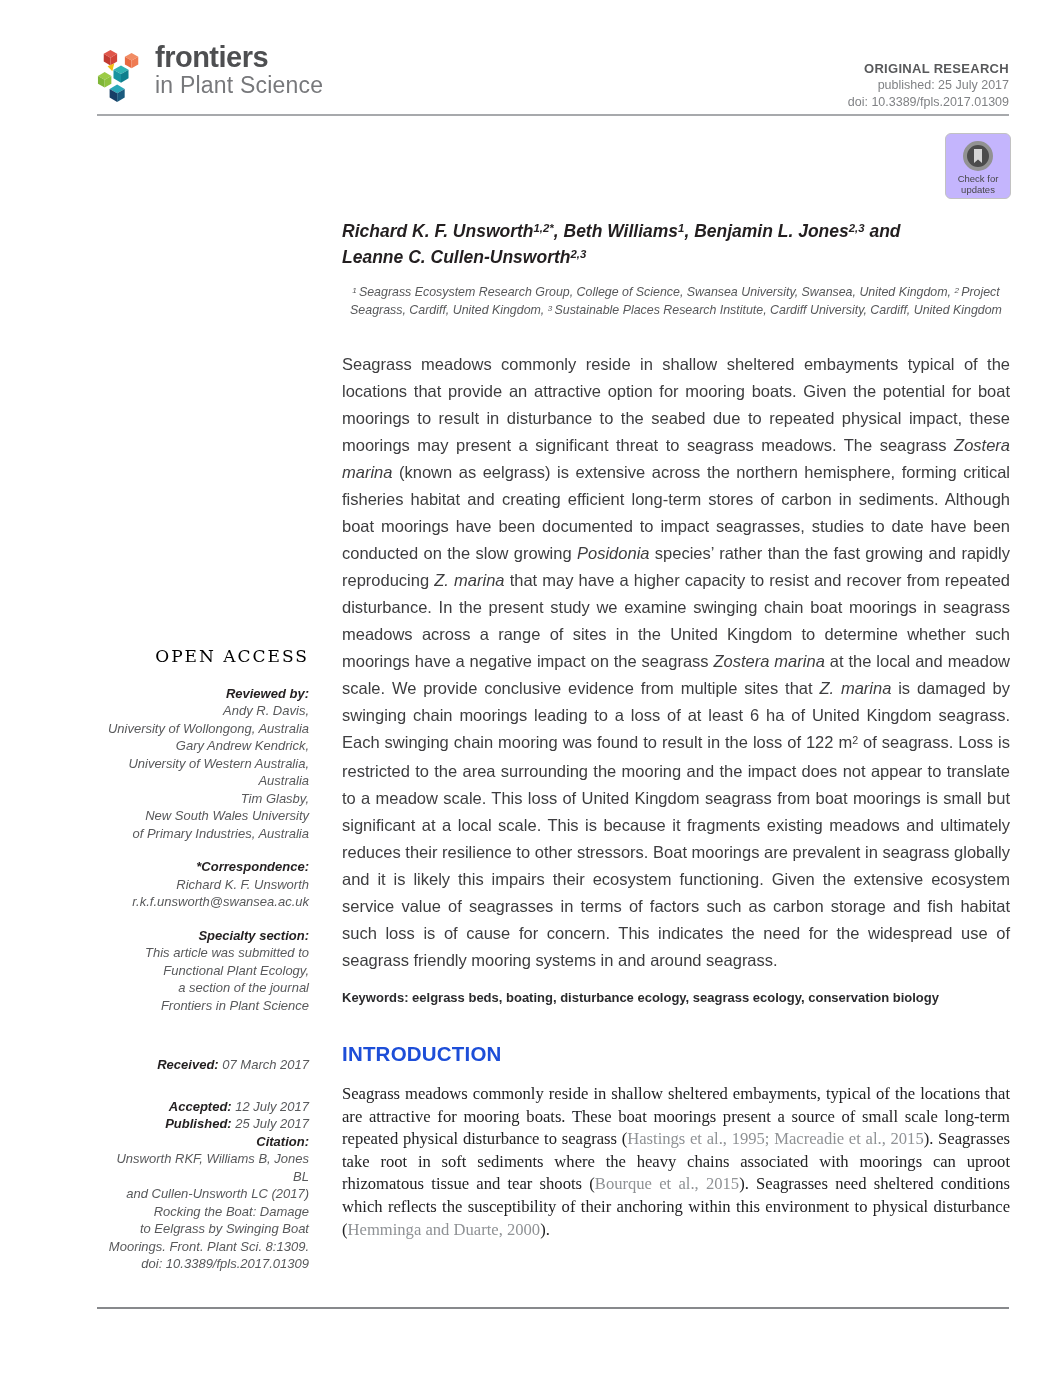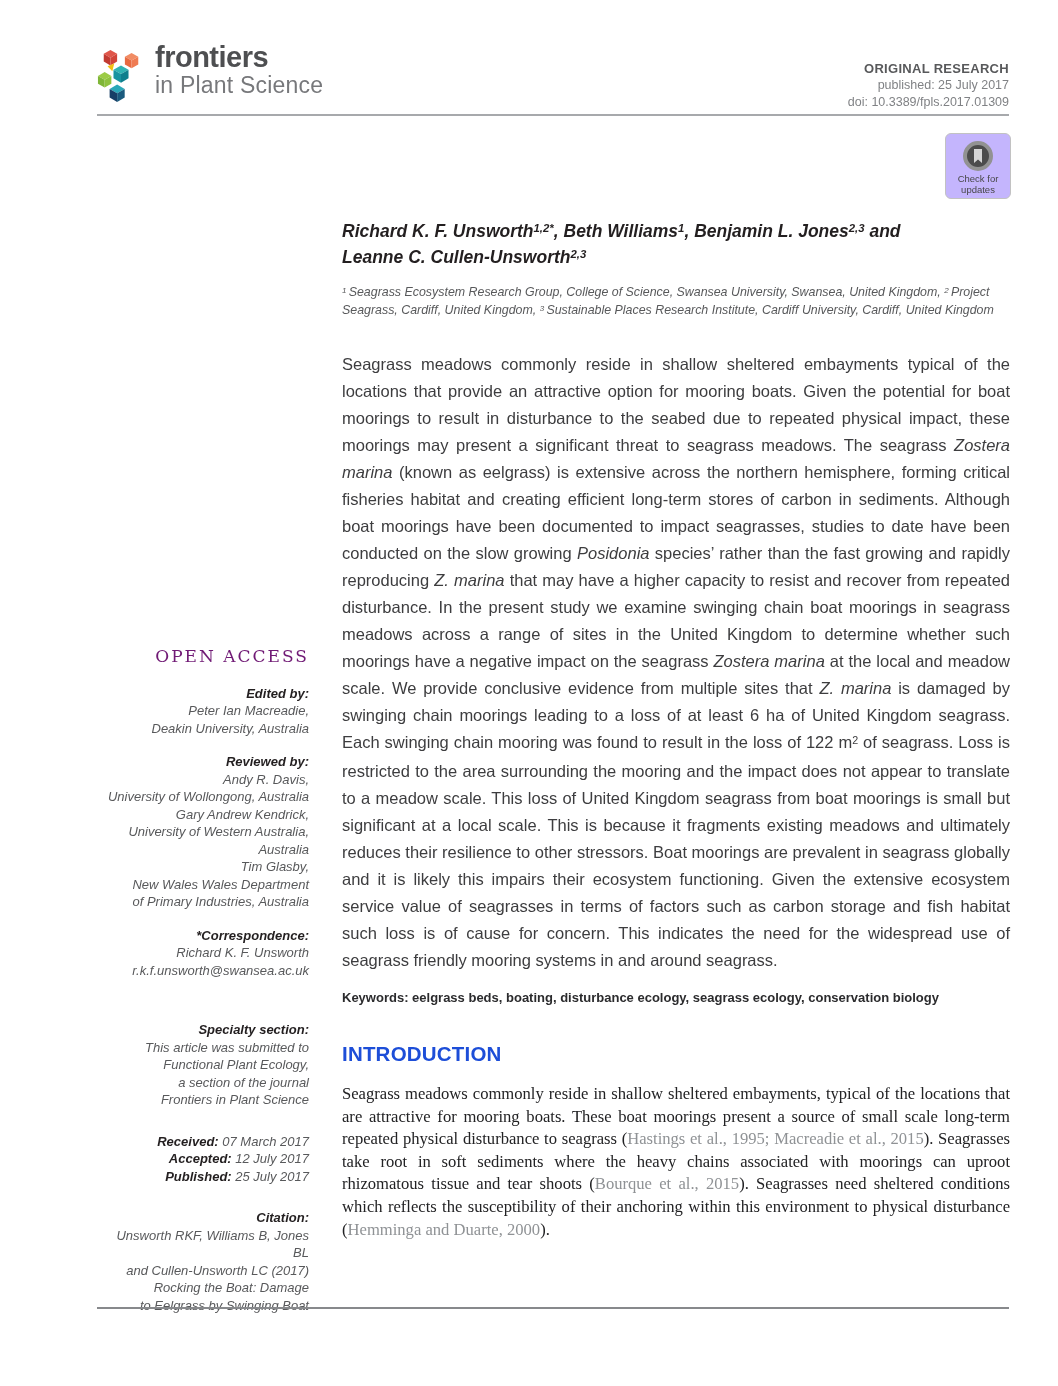--- a/index.html
+++ b/index.html
@@ -21,36 +21,36 @@
 
   .check-badge{position:absolute;right:71px;top:133px;width:66px;height:66px;box-sizing:border-box;
                background:#c4b5fd;border:1px solid #c2c2c2;border-radius:6px;text-align:center;cursor:pointer;}
   .check-badge svg{display:block;margin:5px auto 0 auto;}
   .cb-text{font-size:9.5px;line-height:10.5px;color:#474747;margin-top:1px;}
 
   
   .main{position:absolute;left:318px;top:202px;width:668px;}
   .title{font-size:34px;line-height:41px;font-weight:bold;color:#1d1d1f;letter-spacing:-0.3px;}
   .authors{margin-top:17px;font-size:17.5px;line-height:24px;font-weight:bold;font-style:italic;color:#231f20;}
-  .affils{margin-top:13px;font-size:12.4px;line-height:17px;font-style:italic;color:#58595b;}
+  .affils{margin-top:13px;font-size:12.4px;line-height:17px;font-style:italic;color:#58595b;text-align:center;}
   .abstract{margin-top:31px;font-size:16.5px;line-height:27px;color:#3d3d3f;text-align:justify;}
   .keywords{margin-top:15px;font-size:13px;line-height:17px;font-weight:bold;color:#2b2b2d;}
   .sec-heading{margin-top:36px;font-size:20.5px;font-weight:bold;color:#1d4ed8;letter-spacing:0.2px;}
   .intro{margin-top:17px;font-family:"Liberation Serif",serif;font-size:16.6px;line-height:22.6px;
          color:#222224;text-align:justify;}
 
   .seg-i{font-style:italic;}
   .seg-sup{font-size:65%;position:relative;top:-0.42em;}
   .seg-cite{color:#8f9295;}
 
   
   .sidebar{position:absolute;left:73px;top:648px;width:212px;text-align:right;
            font-size:13px;line-height:17.5px;font-style:italic;color:#58595b;}
   .open-access{font-family:"DejaVu Serif",serif;font-style:normal;font-size:17px;
-               letter-spacing:2px;color:#701a75;margin-bottom:19px;}
+               letter-spacing:2px;color:#000000;margin-bottom:19px;}
   .sb-block{margin-top:16px;}
   .sb-block:nth-child(1){margin-top:0;}
   .sb-block:nth-child(4){margin-top:42px;}
   .sb-block:nth-child(5){margin-top:24px;}
   .sb-block:nth-child(6),.sb-block:nth-child(7){margin-top:0;}
   .sb-block:nth-child(8){margin-top:24px;}
   .sb-label{font-weight:bold;color:#231f20;}
 
   
   .footer-rule{position:absolute;left:73px;right:73px;top:1307px;height:2px;background:#87898c;}
@@ -121,33 +121,28 @@
     <div class="abstract"><span>Seagrass meadows commonly reside in shallow sheltered embayments typical of the locations that provide an attractive option for mooring boats. Given the potential for boat moorings to result in disturbance to the seabed due to repeated physical impact, these moorings may present a significant threat to seagrass meadows. The seagrass </span><span class="seg-i">Zostera marina</span><span> (known as eelgrass) is extensive across the northern hemisphere, forming critical fisheries habitat and creating efficient long-term stores of carbon in sediments. Although boat moorings have been documented to impact seagrasses, studies to date have been conducted on the slow growing </span><span class="seg-i">Posidonia</span><span> species’ rather than the fast growing and rapidly reproducing </span><span class="seg-i">Z. marina</span><span> that may have a higher capacity to resist and recover from repeated disturbance. In the present study we examine swinging chain boat moorings in seagrass meadows across a range of sites in the United Kingdom to determine whether such moorings have a negative impact on the seagrass </span><span class="seg-i">Zostera marina</span><span> at the local and meadow scale. We provide conclusive evidence from multiple sites that </span><span class="seg-i">Z. marina</span><span> is damaged by swinging chain moorings leading to a loss of at least 6 ha of United Kingdom seagrass. Each swinging chain mooring was found to result in the loss of 122 m</span><span class="seg-sup">2</span><span> of seagrass. Loss is restricted to the area surrounding the mooring and the impact does not appear to translate to a meadow scale. This loss of United Kingdom seagrass from boat moorings is small but significant at a local scale. This is because it fragments existing meadows and ultimately reduces their resilience to other stressors. Boat moorings are prevalent in seagrass globally and it is likely this impairs their ecosystem functioning. Given the extensive ecosystem service value of seagrasses in terms of factors such as carbon storage and fish habitat such loss is of cause for concern. This indicates the need for the widespread use of seagrass friendly mooring systems in and around seagrass.</span></div>
     <div class="keywords">Keywords: eelgrass beds, boating, disturbance ecology, seagrass ecology, conservation biology</div>
     <div class="sec-heading">INTRODUCTION</div>
     <div class="intro"><span>Seagrass meadows commonly reside in shallow sheltered embayments, typical of the locations that are attractive for mooring boats. These boat moorings present a source of small scale long-term repeated physical disturbance to seagrass (</span><span class="seg-cite">Hastings et al., 1995</span><span class="seg-cite">; </span><span class="seg-cite">Macreadie et al., 2015</span><span>). Seagrasses take root in soft sediments where the heavy chains associated with moorings can uproot rhizomatous tissue and tear shoots (</span><span class="seg-cite">Bourque et al., 2015</span><span>). Seagrasses need sheltered conditions which reflects the susceptibility of their anchoring within this environment to physical disturbance (</span><span class="seg-cite">Hemminga and Duarte, 2000</span><span>).</span></div>
   </div>
 
   <div class="sidebar">
     <div class="open-access">OPEN ACCESS</div>
     <div>
         <div class="sb-block">
-          <div><span class="sb-label">Edited by:</span></div>
-          <div>Peter Ian Macreadie,</div>
-          <div>Deakin University, Australia</div>
-        </div>
-        <div class="sb-block">
           <div><span class="sb-label">Reviewed by:</span></div>
           <div>Andy R. Davis,</div>
           <div>University of Wollongong, Australia</div>
           <div>Gary Andrew Kendrick,</div>
           <div>University of Western Australia,</div>
           <div>Australia</div>
           <div>Tim Glasby,</div>
-          <div>New Wales Wales Department</div>
+          <div>New South Wales University</div>
           <div>of Primary Industries, Australia</div>
         </div>
         <div class="sb-block">
           <div><span class="sb-label">*Correspondence:</span></div>
           <div>Richard K. F. Unsworth</div>
           <div>r.k.f.unsworth@swansea.ac.uk</div>
         </div>
         <div class="sb-block">
           <div><span class="sb-label">Specialty section:</span></div>
           <div>This article was submitted to</div>

